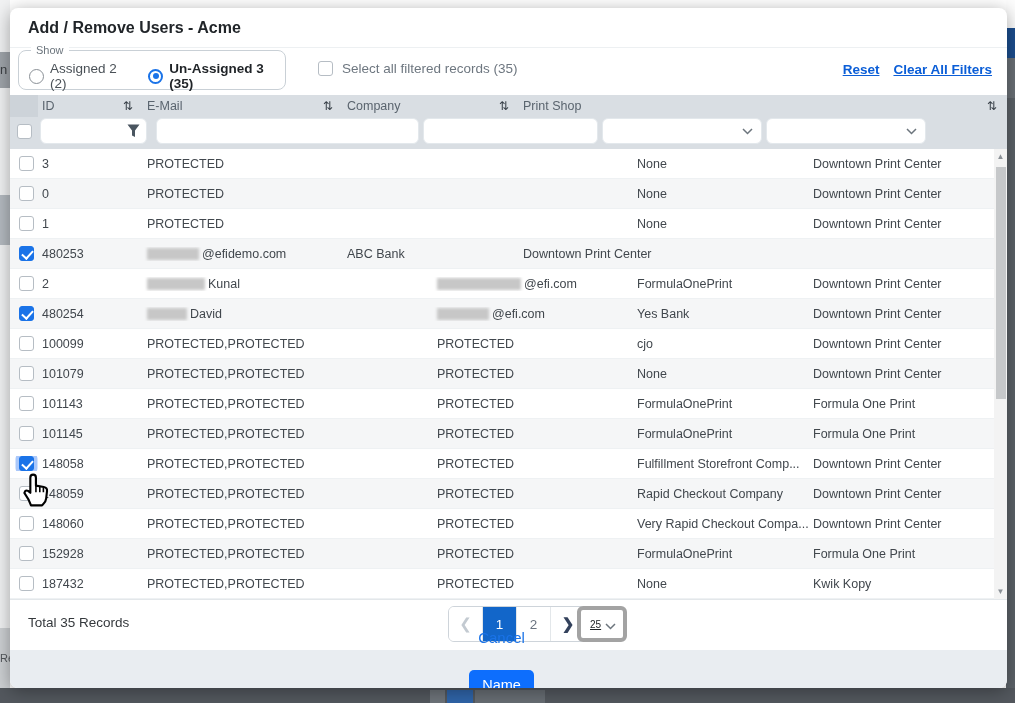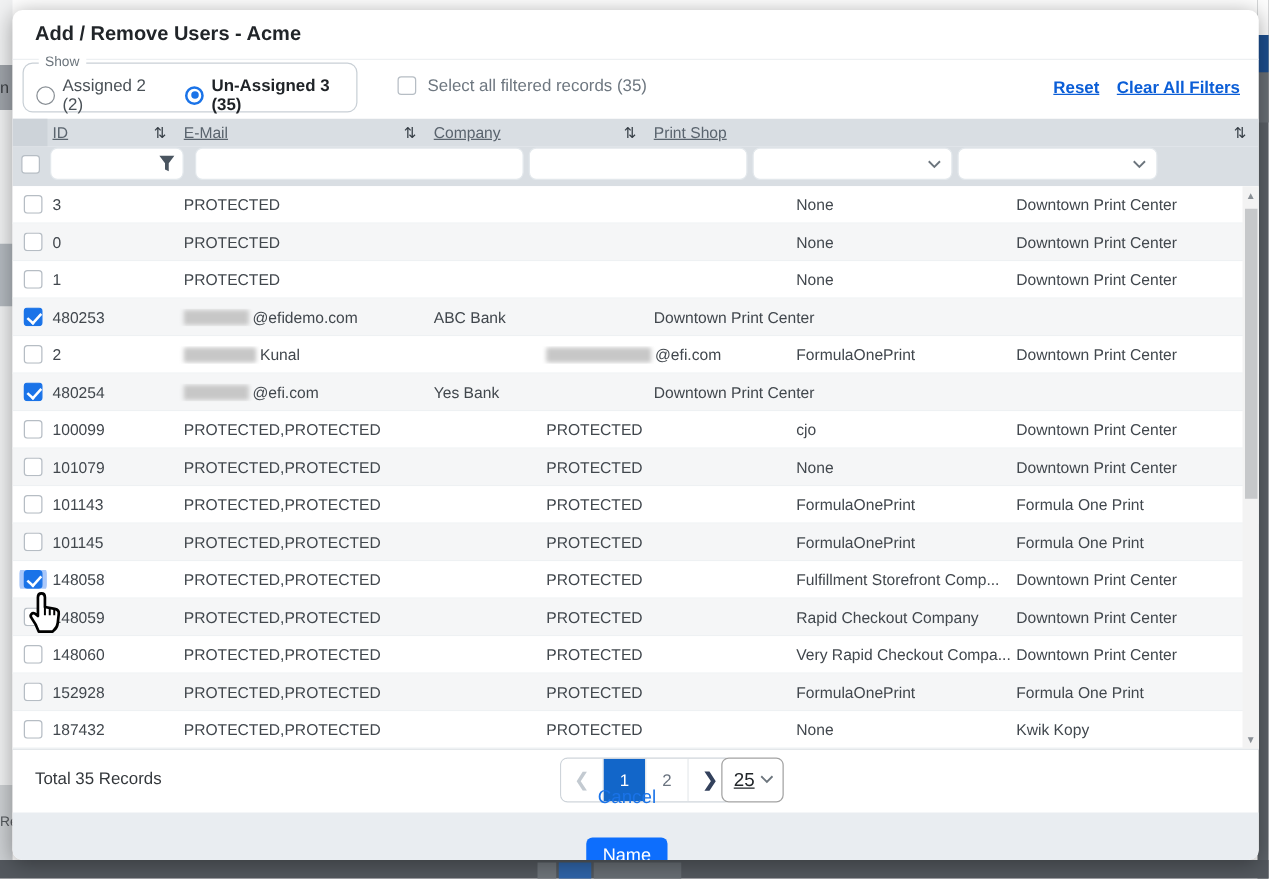--- a/index.html
+++ b/index.html
@@ -42,21 +42,21 @@
   .select-all { position:absolute; left:308px; top:13px; display:flex; align-items:center; gap:9px; }
   .sq-cb { width:15px; height:15px; border:1px solid #b6bdc4; border-radius:3px; background:#fff; flex:none; }
   .select-all-label { font-size:13.5px; color:#6e7780; }
   .filter-links { position:absolute; right:15px; top:14px; display:flex; gap:14px; }
   .filter-links a { font-size:13.5px; color:#0b5ed7; text-decoration:underline; font-weight:600; cursor:pointer; }
 
   
   .table { position:absolute; left:0; top:87px; width:100%; }
   .thead { display:flex; background:#d9dee3; height:22px; align-items:center; }
   .th { font-size:12.5px; color:#5a646e; display:flex; align-items:center; position:relative; height:22px; }
-  .th .lbl { padding-left:4px;text-decoration:underline; }
+  .th .lbl { padding-left:4px; }
   .sort-ic { position:absolute; right:10px; font-size:12px; color:#343c44; }
   .col-cb { width:28px; flex:none; display:flex; justify-content:center; align-items:center; }
   .th.col-cb { background:#cdd3d9; height:22px; }
   .col-id { width:105px; flex:none; }
   .col-name { width:290px; flex:none; }
   .col-email { width:200px; flex:none; }
   .col-company { width:176px; flex:none; }
   .col-shop { flex:1; }
   .th.col-name { border-top:3px solid #1a73e8; }
   .th.col-name .lbl { color:#1a73e8; }
@@ -94,22 +94,22 @@
   .pagebar { position:absolute; left:0; top:591px; width:100%; height:47px; border-top:1px solid #e3e7ea; }
   .total { position:absolute; left:18px; top:15px; font-size:13.5px; color:#34383c; }
   .pager { position:absolute; left:438px; top:6px; height:36px; display:flex;
            border:1px solid #ced4da; border-radius:6px; overflow:hidden; background:#fff; }
   .pbtn { width:34px; height:34px; display:flex; align-items:center; justify-content:center;
           font-size:13.5px; color:#6b7480; border-right:1px solid #e3e7ea; cursor:pointer; background:#fff; }
   .pbtn:last-child { border-right:none; }
   .pbtn.prev { color:#c3cad1; font-size:15px; }
   .pbtn.next { color:#33415c; font-size:15px; font-weight:bold; }
   .pbtn.active { background:#1266c9; color:#fff; }
-  .psize { position:absolute; left:567px; top:6px; width:50px; height:36px; border:1px solid #a3a3a3;
-           border-radius:6px; background:#fff; font-size:15px; color:#212529; display:flex;
+  .psize { position:absolute; left:567px; top:6px; width:50px; height:36px; border:4px solid #a3a3a3;
+           border-radius:6px; background:#fff; font-size:10px; color:#212529; display:flex;
            align-items:center; padding-left:9px; cursor:pointer; position:absolute;text-decoration:underline; }
   .psize .chev2 { position:absolute; right:7px; top:13px; }
 
   
   .footer { position:absolute; left:0; top:642px; width:100%; height:50px; background:#e9edf1;
             border-radius:0 0 8px 8px; display:flex; align-items:center; justify-content:flex-end; padding-right:14px; gap:24px;flex-direction:column; }
   .cancel { font-size:15px; color:#1a73e8; cursor:pointer; }
   .save { background:#0d6efd; color:#fff; font-size:14.5px; border:none; border-radius:5px;
           padding:7px 13px; cursor:pointer; font-family:inherit; }
 
@@ -259,20 +259,21 @@
     <div class="td col-name"><span class="redact" style="width: 58px;"></span>Kunal</div>
     <div class="td col-email"><span class="redact" style="width: 84px;"></span>@efi.com</div>
     <div class="td col-company">FormulaOnePrint</div>
     <div class="td col-shop">Downtown Print Center</div>
   </div>
         <div class="tr alt">
     <div class="td col-cb">
             <span class="cb checked"></span>
           </div>
     <div class="td col-id">480254</div>
+    <div class="td col-name"><span class="redact" style="width: 40px;"></span>David</div>
     <div class="td col-email"><span class="redact" style="width: 52px;"></span>@efi.com</div>
     <div class="td col-company">Yes Bank</div>
     <div class="td col-shop">Downtown Print Center</div>
   </div>
         <div class="tr">
     <div class="td col-cb">
             <span class="cb"></span>
           </div>
     <div class="td col-id">100099</div>
     <div class="td col-name">PROTECTED,PROTECTED</div>

